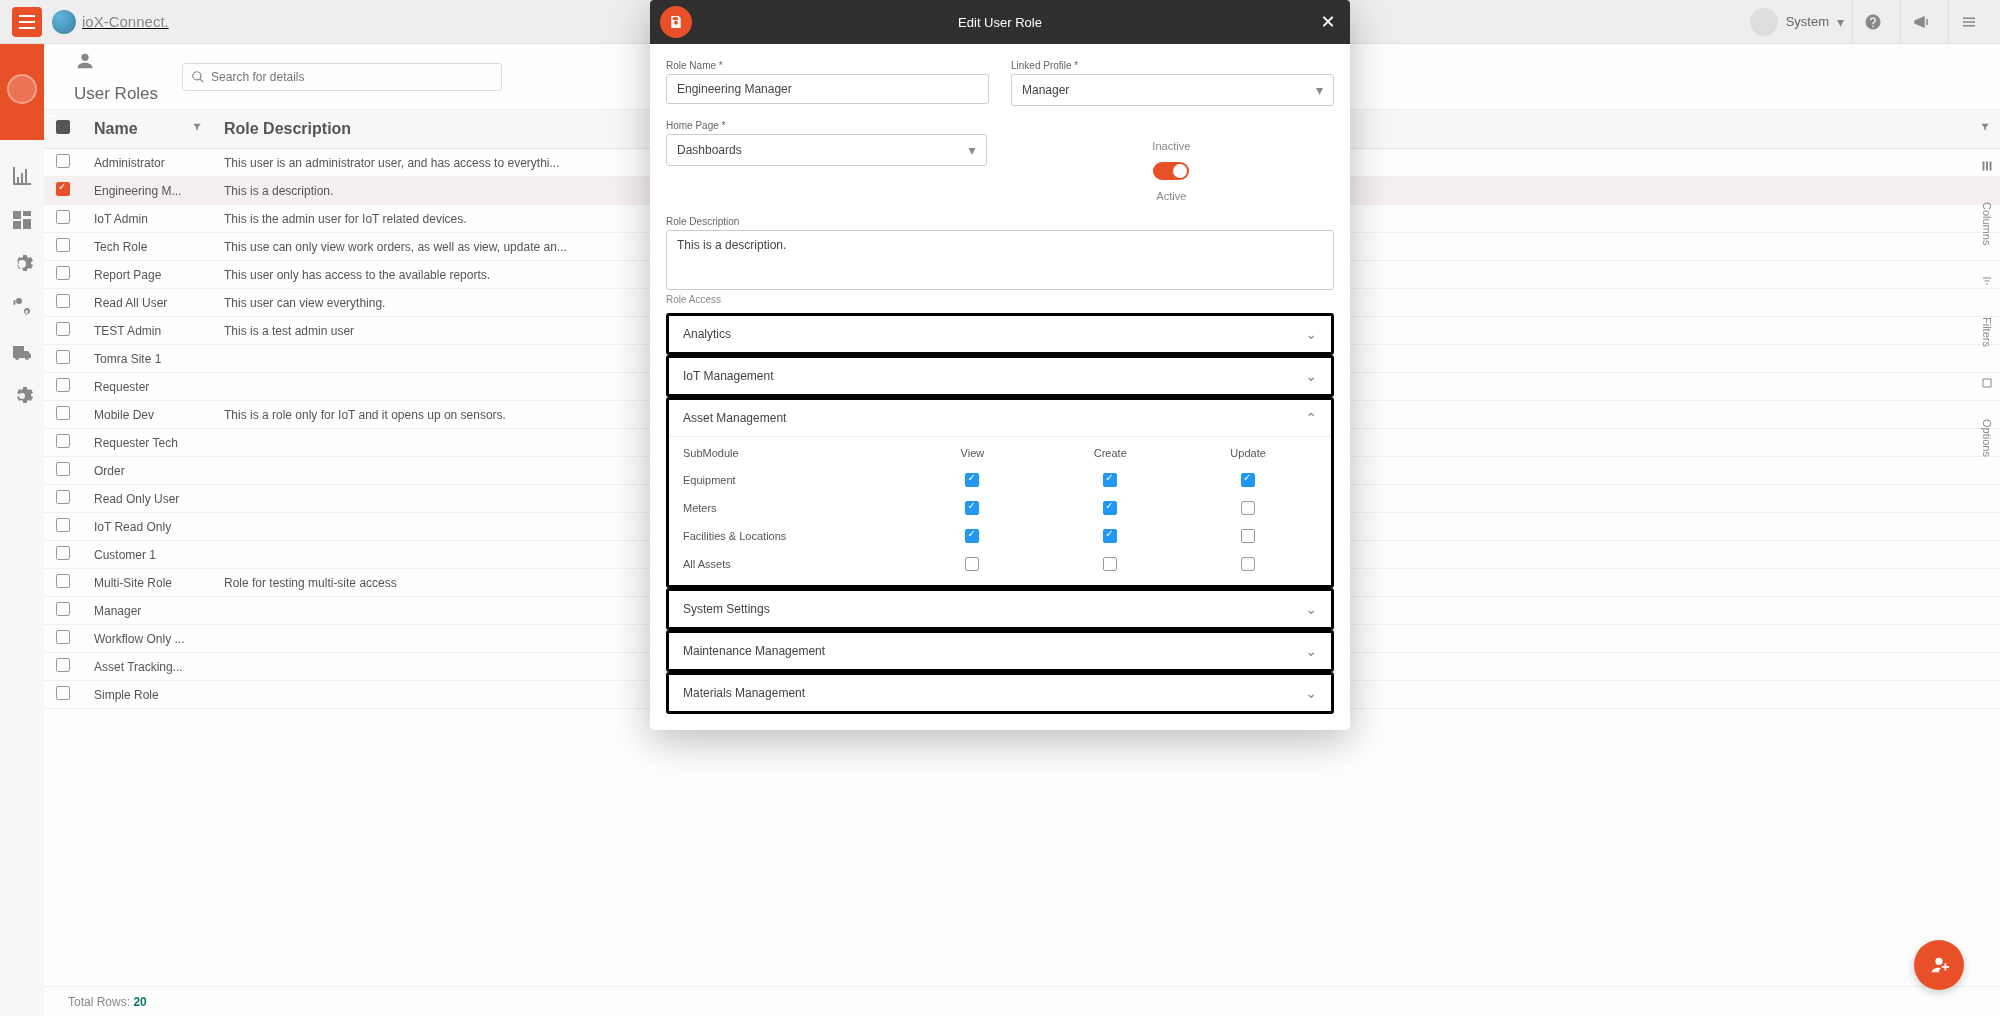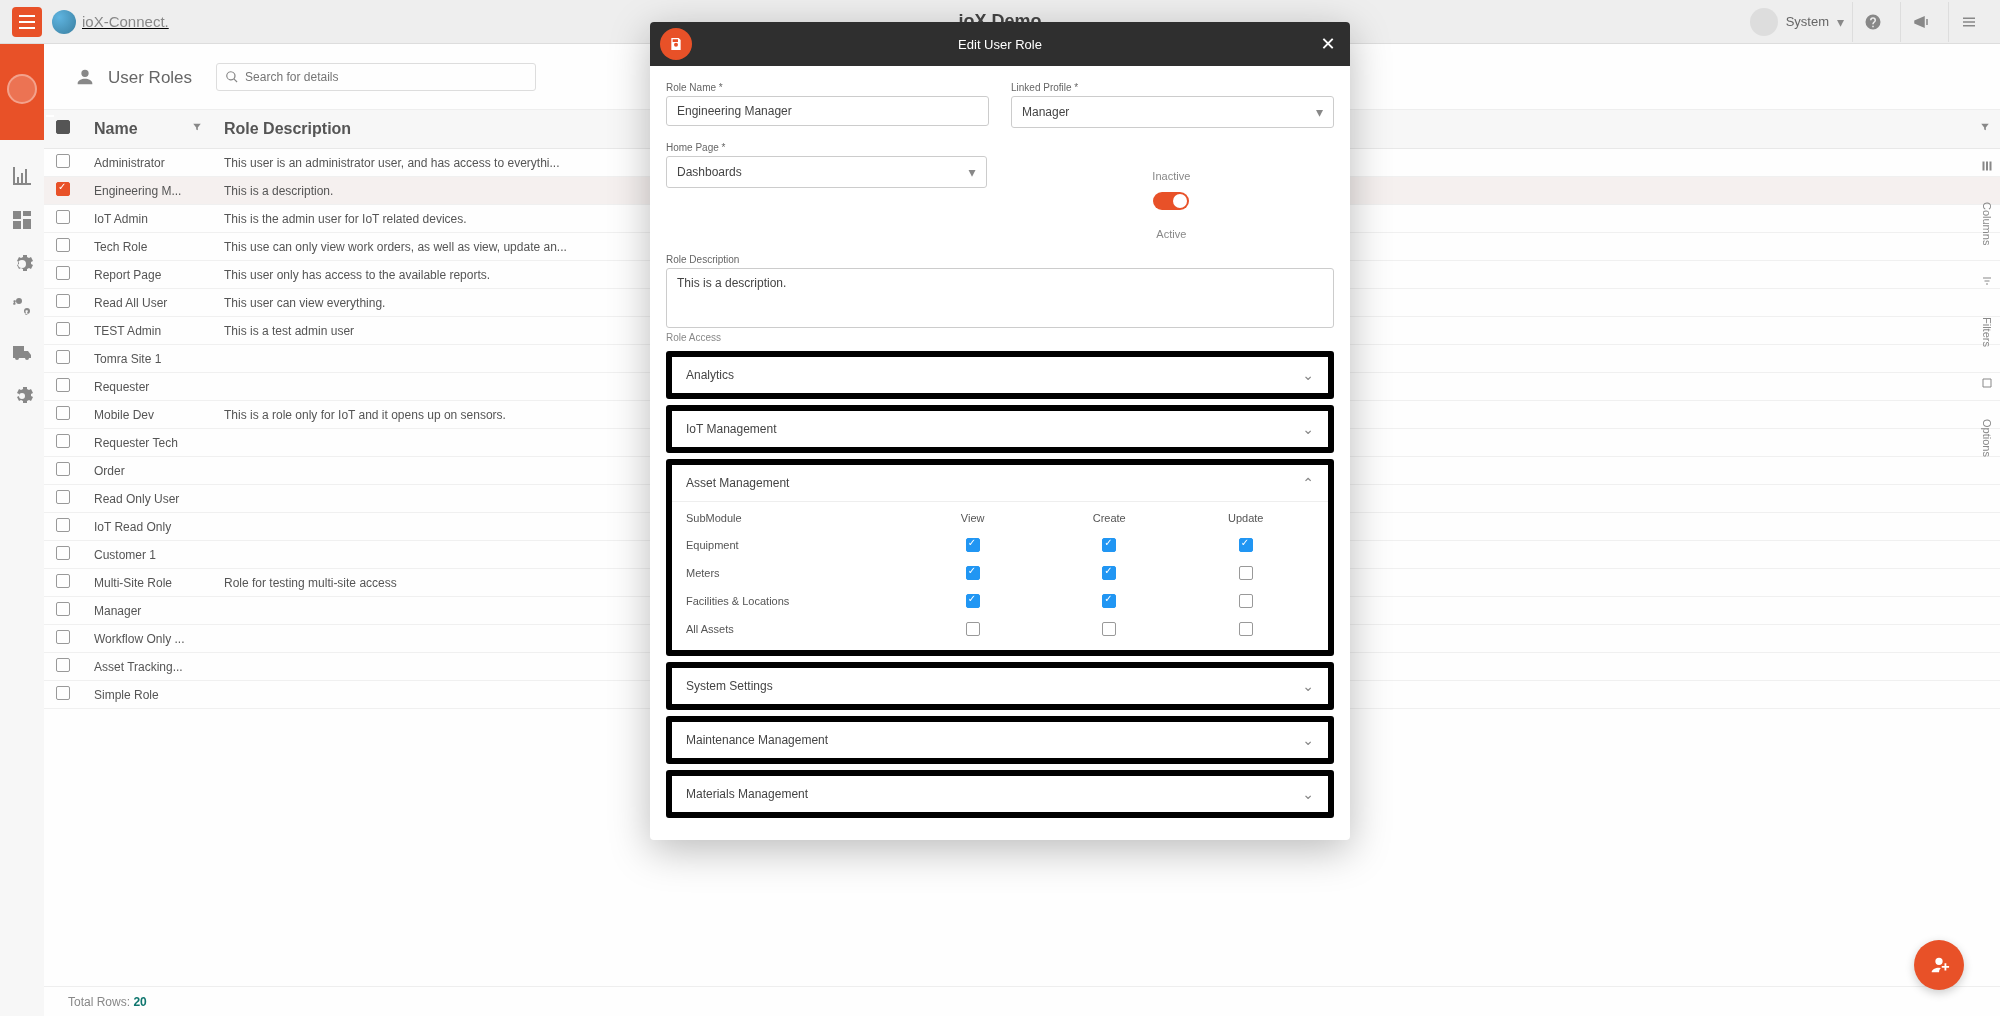--- a/index.html
+++ b/index.html
@@ -25,21 +25,21 @@
 
     
     .left-nav { position: absolute; top: 140px; left: 0; width: 44px; display: flex; flex-direction: column; gap: 20px; padding: 24px 0; align-items: center; }
     .nav-icon { width: 24px; height: 24px; color: #888; }
 
     
     .main { position: absolute; left: 44px; top: 44px; right: 0; bottom: 0; background: #fefefe; }
 
     
     .page-toolbar { height: 66px; display: flex; align-items: center; padding: 0 30px; gap: 24px; border-bottom: 1px solid #eee; }
-    .page-title-wrap { display: flex; align-items: flex-end; gap: 12px; color: #555; }
+    .page-title-wrap { display: flex; align-items: flex-start; gap: 12px; color: #555; flex-direction: column; }
     .page-title-icon { width: 22px; height: 22px; color: #888; }
     .page-title { font-size: 17px; font-weight: 500; color: #666; }
     .search-wrap { display: flex; align-items: center; background: transparent; border: 1px solid #ddd; border-radius: 3px; width: 320px; height: 28px; padding: 0 8px; }
     .search-wrap svg { width: 14px; height: 14px; color: #888; margin-right: 6px; }
     .search-input { border: none; outline: none; background: transparent; flex: 1; font-size: 12px; color: #555; }
 
     
     .table { border-collapse: collapse; width: 100%; }
     .table th { background: #f7f7f7; text-align: left; padding: 10px 12px; font-size: 16px; font-weight: 600; color: #555; position: relative; border-bottom: 1px solid #e8e8e8; }
     .table th .filter-icon { position: absolute; right: 10px; top: 12px; color: #888; }
@@ -59,43 +59,43 @@
 
     
     .side-rail { position: absolute; top: 140px; right: 0; width: 26px; display: flex; flex-direction: column; gap: 30px; align-items: center; padding-top: 20px; }
     .rail-label { writing-mode: vertical-rl; font-size: 11px; color: #888; }
 
     
     .fab { position: absolute; right: 36px; bottom: 26px; width: 50px; height: 50px; border-radius: 50%; background: #e85128; display: flex; align-items: center; justify-content: center; box-shadow: 0 3px 10px #0003; }
     .fab svg { color: #fff; width: 22px; height: 22px; }
 
     
-    .overlay { position: absolute; inset: 0; display: flex; align-items: flex-start; justify-content: center; padding-top: 22px; }
+    .overlay { position: absolute; inset: 0; display: flex; align-items: flex-start; justify-content: center; }
     .modal { width: 700px; background: #fff; border-radius: 4px; box-shadow: 0 10px 40px #0004; overflow: hidden; }
     .modal-hdr { height: 44px; background: #2f2f2f; display: flex; align-items: center; justify-content: center; color: #fff; font-size: 13px; position: relative; }
     .modal-save { position: absolute; left: 10px; top: 6px; width: 32px; height: 32px; border-radius: 50%; background: #e85128; display: flex; align-items: center; justify-content: center; }
     .modal-save svg { width: 16px; height: 16px; color: #fff; }
     .modal-close { position: absolute; right: 12px; top: 12px; color: #fff; width: 20px; height: 20px; display: flex; align-items: center; justify-content: center; font-size: 18px; }
     .modal-body { padding: 16px; }
 
     .field-row { display: flex; gap: 22px; margin-bottom: 14px; }
     .field { flex: 1; display: flex; flex-direction: column; }
     .field label { font-size: 10px; color: #666; margin-bottom: 3px; }
     .field input, .field .select, .field textarea { border: 1px solid #ccc; border-radius: 3px; padding: 7px 10px; font-size: 12px; color: #444; background: #fff; }
     .field .select { display: flex; justify-content: space-between; align-items: center; }
     .field textarea { height: 60px; resize: none; }
 
     .toggle-row { display: flex; align-items: center; gap: 10px; margin-top: 20px; }
-    .toggle-row .side { font-size: 11px; color: #888; margin-top: 8px; }
+    .toggle-row .side { font-size: 11px; color: #888; }
     .toggle { width: 36px; height: 18px; background: #e85128; border-radius: 10px; position: relative; }
     .toggle::after { content: ""; width: 14px; height: 14px; background: #fff; border-radius: 50%; position: absolute; right: 2px; top: 2px; }
 
     .section-label { font-size: 10px; color: #888; margin: 4px 0 8px; }
 
-    .accordion { border: 6px solid #000000; border-radius: 3px; margin-bottom: 6px; }
+    .accordion { border: 3px solid #000000; border-radius: 3px; }
     .acc-hdr { padding: 10px 14px; font-size: 12px; color: #444; display: flex; justify-content: space-between; align-items: center; cursor: pointer; }
     .acc-body { padding: 10px 14px 14px; border-top: 1px solid #eee; }
     .perm-grid { display: grid; grid-template-columns: 1.6fr 1fr 1fr 1fr; row-gap: 14px; align-items: center; }
     .perm-grid .ph { font-size: 11px; color: #555; text-align: center; }
     .perm-grid .lbl { font-size: 11px; color: #555; }
     .perm-grid .cell { display: flex; justify-content: center; }
     .pchk { width: 14px; height: 14px; border: 1px solid #999; border-radius: 2px; display: inline-block; position: relative; }
     .pchk.on { background: #2196f3; border-color: #2196f3; }
     .pchk.on::after { content: "✓"; color: #fff; font-size: 10px; position: absolute; left: 1px; top: -2px; }
 

